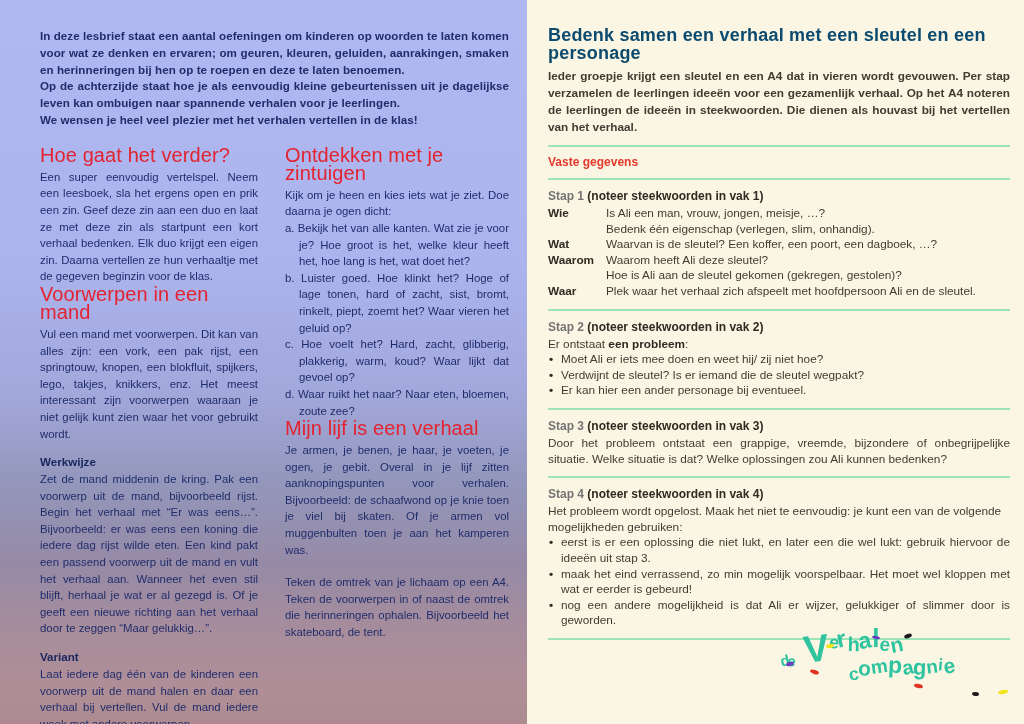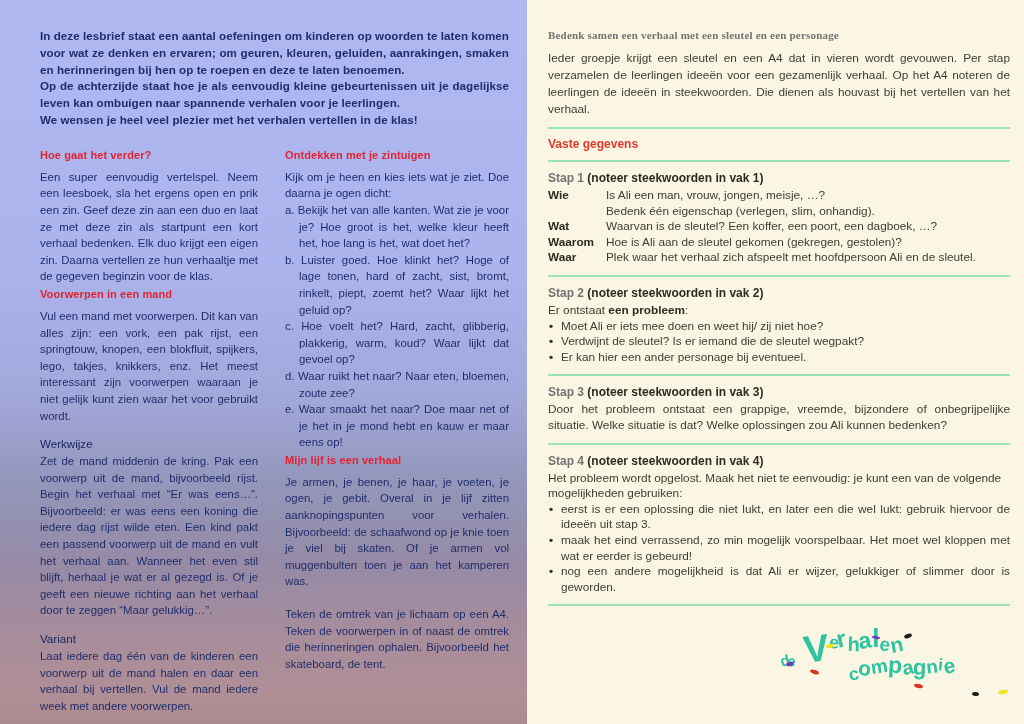--- a/index.html
+++ b/index.html
@@ -20,51 +20,51 @@
     color:#202d6b;
   }
   .intro p{
     margin:0;font-size:11.6px;line-height:16.8px;font-weight:bold;
     text-align:justify;letter-spacing:.05px;
   }
   .cols{display:flex;gap:27px;margin-top:17px;}
   .col1{width:218px;}
   .col2{width:224px;}
   h2.red{
-    margin:0 0 5px 0;font-size:11px;line-height:18px;
-    color:#e32330;font-weight:bold;letter-spacing:.1px;
+    margin:0 0 5px 0;font-size:20px;line-height:18px;
+    color:#e32330;font-weight:normal;letter-spacing:.1px;
   }
   .body-txt{
     margin:0;font-size:11.4px;line-height:16.6px;text-align:justify;
     color:#202d6b;
   }
   .subhead{
-    margin:13px 0 3px 0;font-size:11.6px;font-weight:normal;color:#1b2860;
+    margin:13px 0 3px 0;font-size:11.6px;font-weight:bold;color:#1b2860;
   }
   .gap-section{margin-top:15px;}
   .sense-list{margin:0;padding:0;list-style:none;}
   .sense-list li{
     margin:0;font-size:11.4px;line-height:16.6px;text-align:justify;
     padding-left:14px;text-indent:-14px;color:#202d6b;
   }
   .sense-label{font-weight:normal;}
   .blank-line{height:16px;}
 
   
   .page-right{
     width:497px;height:724px;box-sizing:border-box;
     background:#fbf6e4;position:relative;
     padding:26px 14px 0 21px;color:#403c32;
   }
   .rp-title{
-    margin:0 0 6px 0;font-size:11px;line-height:18px;
-    color:#737373;font-weight:bold;letter-spacing:.2px;font-family:Liberation Serif, serif;
+    margin:0 0 6px 0;font-size:18px;line-height:18px;
+    color:#0c4a6e;font-weight:bold;letter-spacing:.2px;
   }
   .rp-intro{
-    margin:0;font-size:11.8px;line-height:17px;text-align:justify;
+    margin:0;font-size:11.8px;line-height:17px;text-align:justify;font-weight:bold;
   }
   .sep{border:0;border-top:2px solid #9ce4b6;margin:9px 0 0 0;}
   .rp-sec{margin-top:8px;}
   .sec-title{
     margin:0 0 2px 0;font-size:12px;color:#e2392c;font-weight:bold;
   }
   .plain-lines p{margin:0;font-size:11.8px;line-height:15.6px;}
   .stap-head{margin:0 0 2px 0;font-size:12px;line-height:16px;}
   .stap-label{color:#737373;font-weight:bold;}
   .stap-suffix{color:#2f2b22;font-weight:bold;}
@@ -147,24 +147,23 @@
 
         <p class="subhead">Variant</p>
         <p class="body-txt">Laat iedere dag één van de kinderen een voorwerp uit de mand halen en daar een verhaal bij vertellen. Vul de mand iedere week met andere voorwerpen.</p>
       </div>
 
       <div class="col2">
         <h2 class="red">Ontdekken met je zintuigen</h2>
         <p class="body-txt">Kijk om je heen en kies iets wat je ziet. Doe daarna je ogen dicht:</p>
         <ul class="sense-list">
           <li><span class="sense-label">a.</span> <span>Bekijk het van alle kanten. Wat zie je voor je? Hoe groot is het, welke kleur heeft het, hoe lang is het, wat doet het?</span></li>
-          <li><span class="sense-label">b.</span> <span>Luister goed. Hoe klinkt het? Hoge of lage tonen, hard of zacht, sist, bromt, rinkelt, piept, zoemt het? Waar lijkt het geluid op?</span></li>
+          <li><span class="sense-label">b.</span> <span>Luister goed. Hoe klinkt het? Hoge of lage tonen, hard of zacht, sist, bromt, rinkelt, piept, zoemt het? Waar vieren het geluid op?</span></li>
           <li><span class="sense-label">c.</span> <span>Hoe voelt het? Hard, zacht, glibberig, plakkerig, warm, koud? Waar lijkt dat gevoel op?</span></li>
           <li><span class="sense-label">d.</span> <span>Waar ruikt het naar? Naar eten, bloemen, zoute zee?</span></li>
-          <li><span class="sense-label">e.</span> <span>Waar smaakt het naar? Doe maar net of je het in je mond hebt en kauw er maar eens op!</span></li>
         </ul>
 
         <h2 class="red gap-section">Mijn lijf is een verhaal</h2>
         <p class="body-txt">Je armen, je benen, je haar, je voeten, je ogen, je gebit. Overal in je lijf zitten aanknopingspunten voor verhalen. Bijvoorbeeld: de schaafwond op je knie toen je viel bij skaten. Of je armen vol muggenbulten toen je aan het kamperen was.</p>
         <div class="blank-line"></div>
         <p class="body-txt">Teken de omtrek van je lichaam op een A4. Teken de voorwerpen in of naast de omtrek die herinneringen ophalen. Bijvoorbeeld het skateboard, de tent.</p>
       </div>
     </div>
   </div>
 
@@ -189,20 +188,21 @@
       </div>
       <div class="qa">
         <span class="q">Wat</span>
         <span class="a">
             <p>Waarvan is de sleutel? Een koffer, een poort, een dagboek, …?</p>
           </span>
       </div>
       <div class="qa">
         <span class="q">Waarom</span>
         <span class="a">
+            <p>Waarom heeft Ali deze sleutel?</p>
             <p>Hoe is Ali aan de sleutel gekomen (gekregen, gestolen)?</p>
           </span>
       </div>
       <div class="qa">
         <span class="q">Waar</span>
         <span class="a">
             <p>Plek waar het verhaal zich afspeelt met hoofdpersoon Ali en de sleutel.</p>
           </span>
       </div>
     </div>

